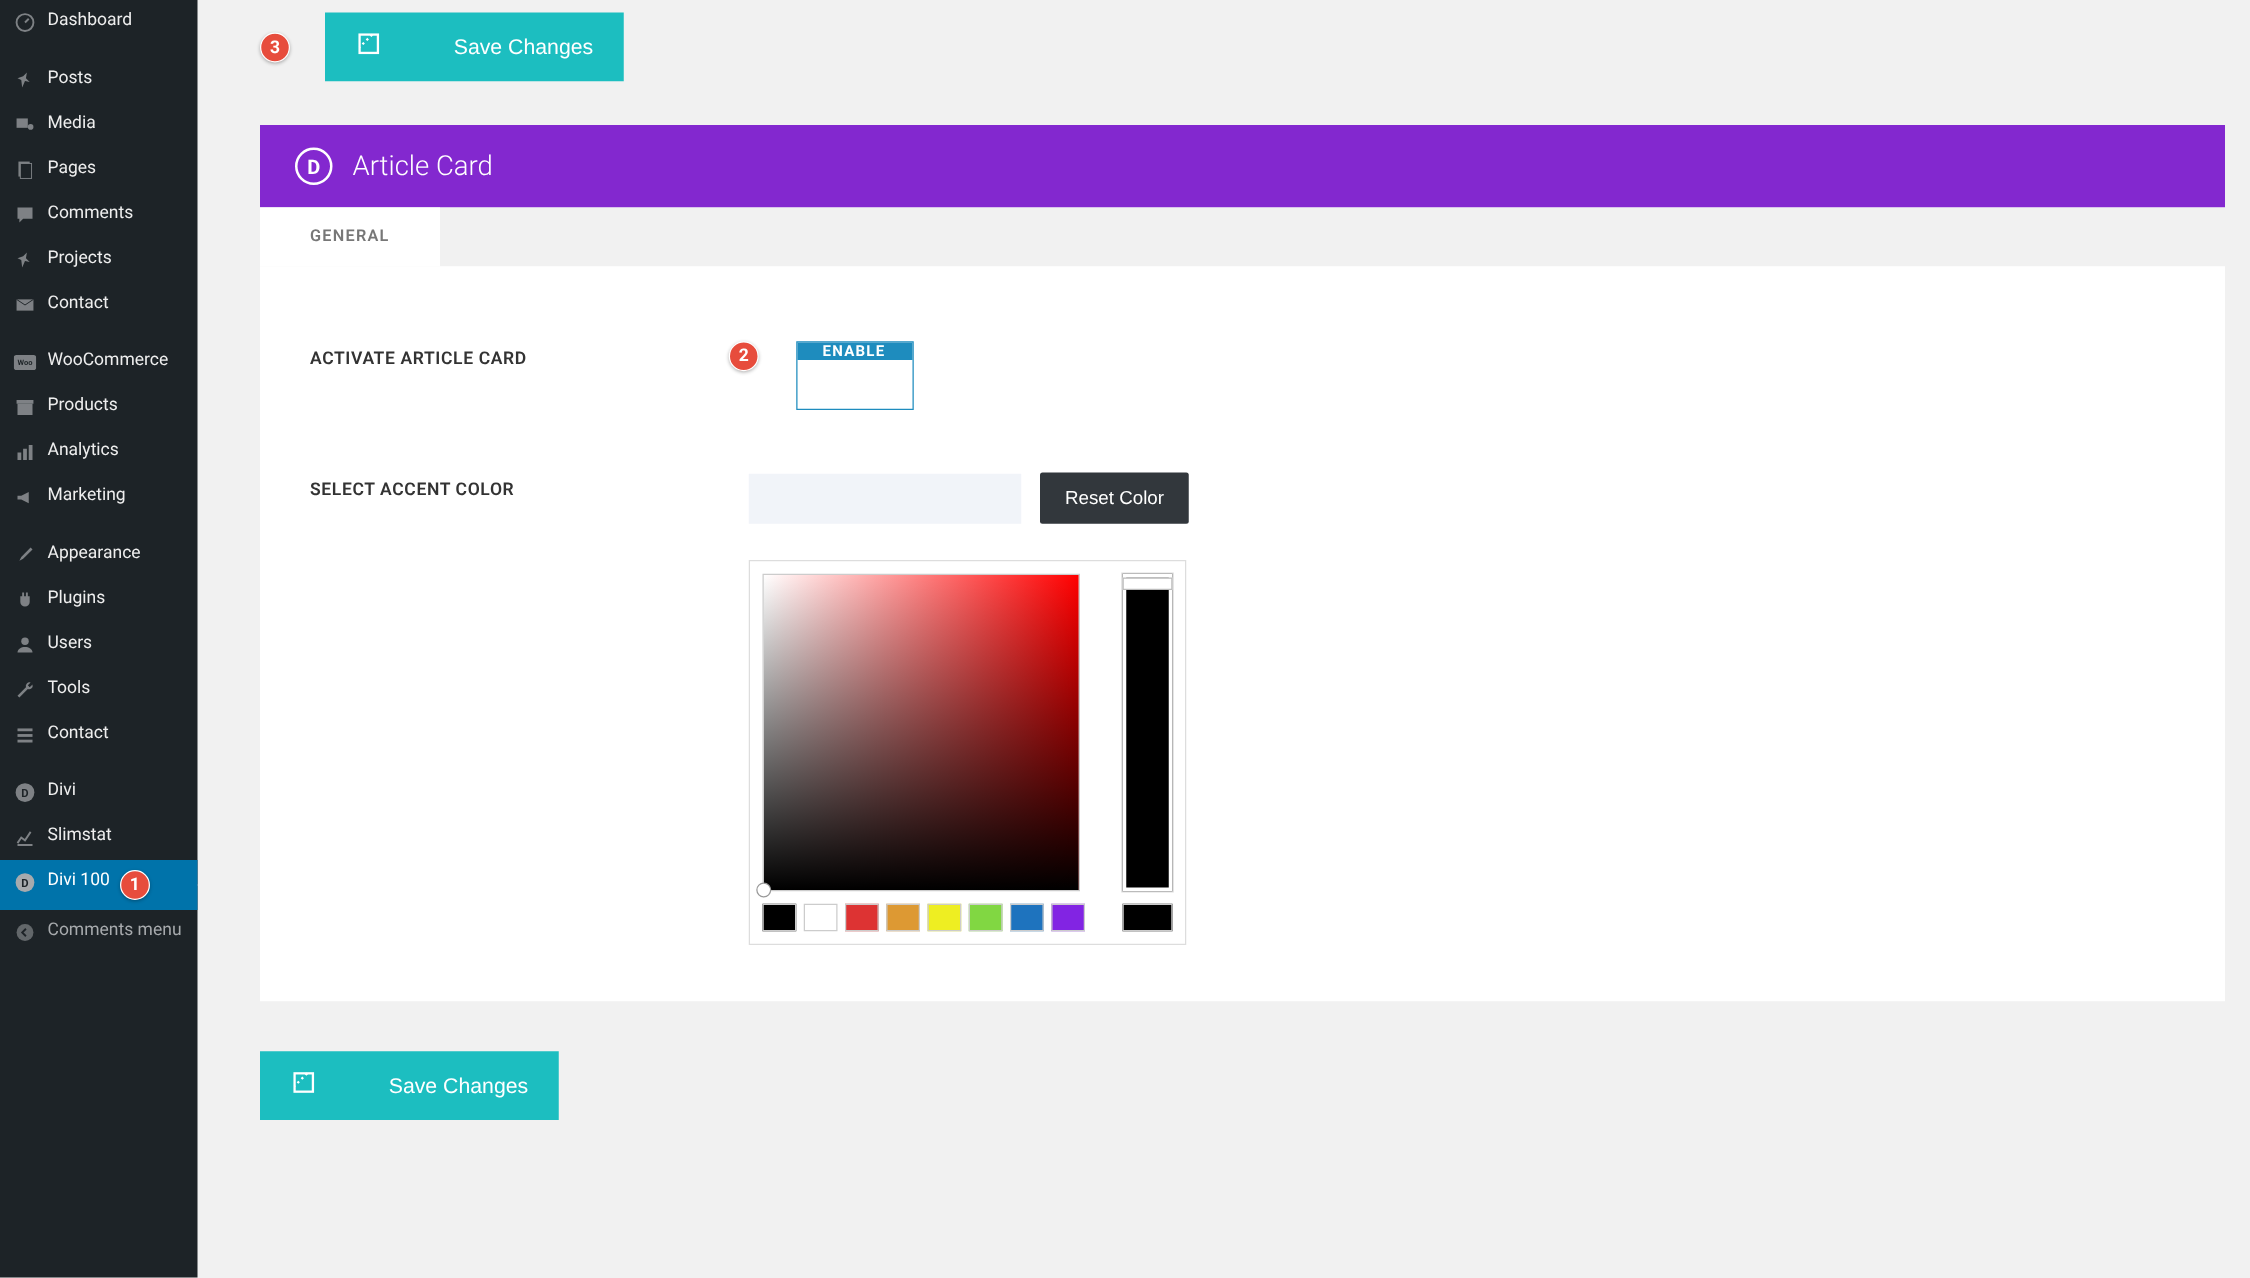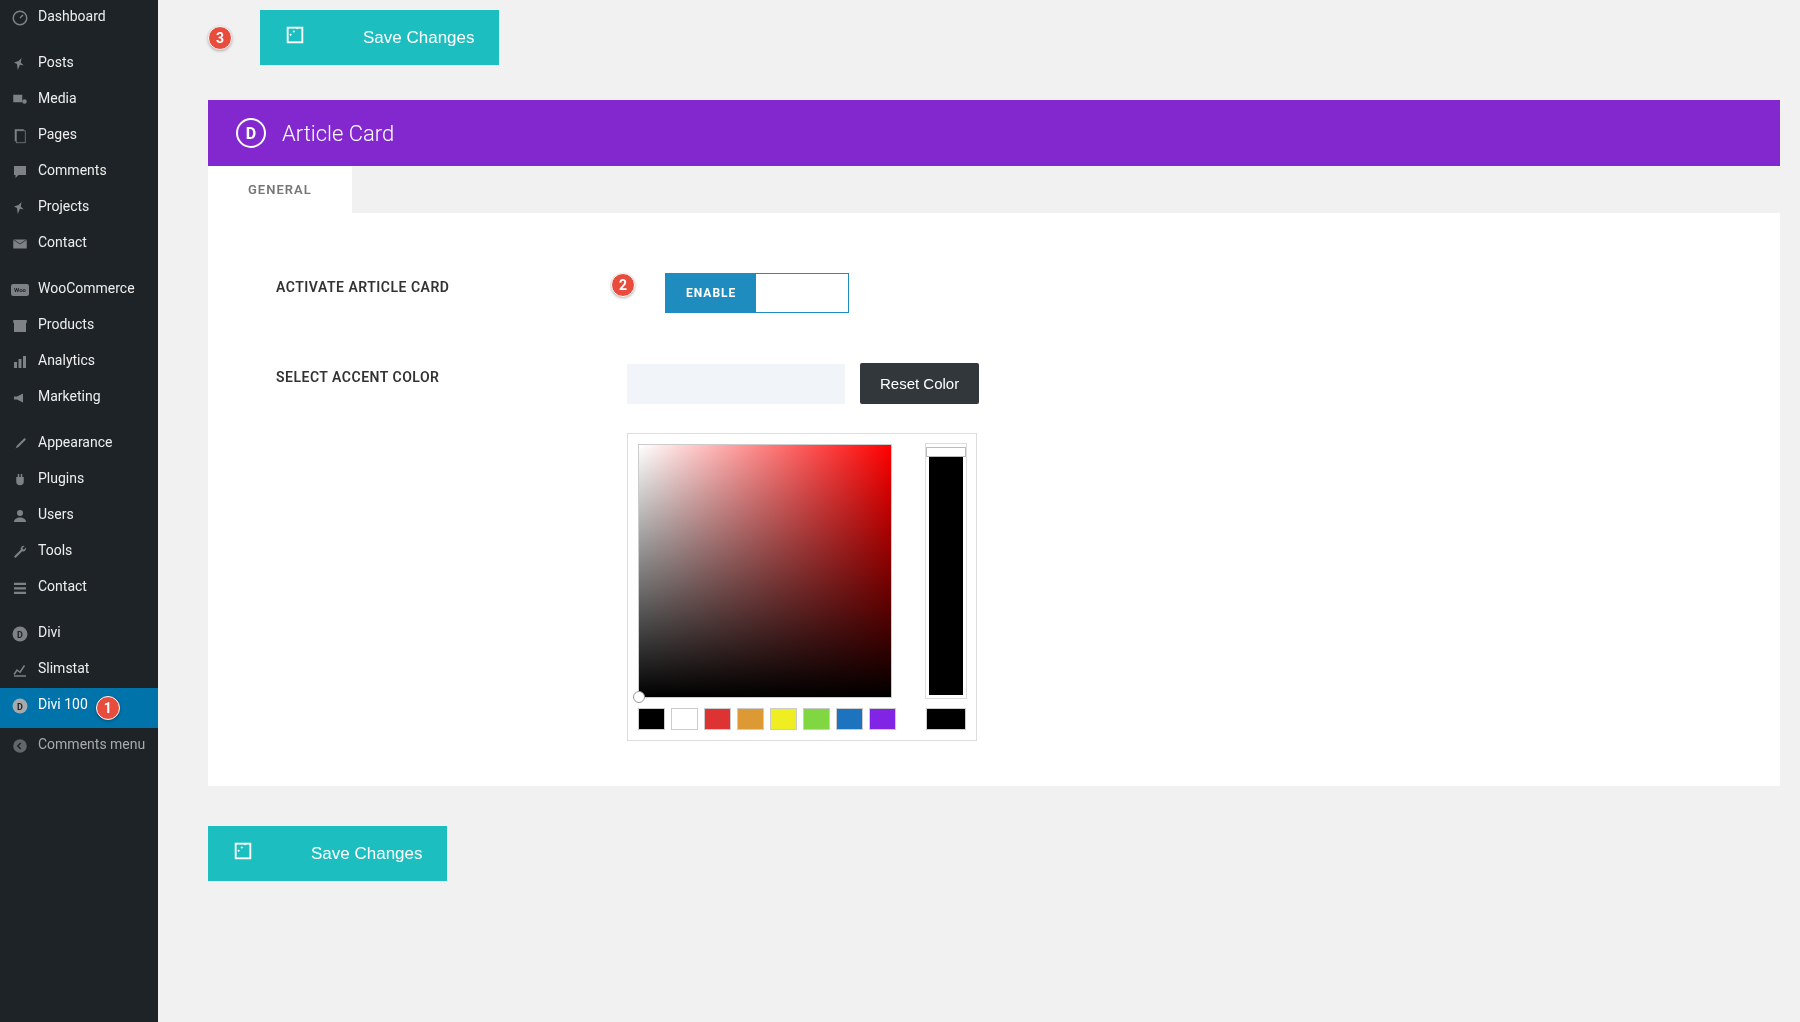--- a/index.html
+++ b/index.html
@@ -22,26 +22,26 @@
   .save-btn { display: inline-flex; align-items: center; background: #1cbec0; color: #fff; border: none; padding: 14px 24px; font-size: 17px; cursor: pointer; gap: 45px; }
   .save-btn .icon { margin-right: 12px; }
   
   .panel { margin-top: 35px; background: #fff; }
   .panel-header { background: #8328cf; color: #fff; display: flex; align-items: center; padding: 18px 28px; font-size: 22px; font-weight: 300; }
   .panel-header .divi-logo { width: 30px; height: 30px; border: 2px solid #fff; border-radius: 50%; display: flex; align-items: center; justify-content: center; margin-right: 16px; font-weight: bold; font-size: 16px; }
   
   .tabs { background: #f1f1f1; display: flex; }
   .tab { padding: 16px 40px; background: #fff; color: #777; font-weight: 600; letter-spacing: 1px; font-size: 13px; cursor: pointer; }
   
-  .panel-body { padding: 60px 40px 45px 40px; margin-left: 28px; }
+  .panel-body { padding: 60px 40px 45px 40px; }
   .form-row { display: flex; align-items: flex-start; margin-bottom: 50px; }
   .form-label { width: 335px; color: #333; font-weight: 600; letter-spacing: 0.5px; font-size: 14px; padding-top: 6px; }
   .form-control { flex: 1; display: flex; align-items: flex-start; gap: 15px; flex-wrap: wrap; }
   
-  .toggle { display: inline-flex; border: 1px solid #1e8cbe; height: 40px; }
+  .toggle { display: inline-flex; border: 1px solid #1e8cbe; height: 55px; flex-direction: column; }
   .toggle-enable { background: #1e8cbe; color: #fff; font-weight: 700; font-size: 12px; letter-spacing: 1px; padding: 0 20px; display: flex; align-items: center; }
   .toggle-slot { width: 92px; background: #fff; }
   
   .color-input { width: 218px; height: 40px; background: #f1f4f9; border: none; }
   .reset-btn { background: #32373c; color: #fff; border: none; padding: 12px 20px; font-size: 15px; cursor: pointer; border-radius: 2px; }
   
   .color-picker { border: 1px solid #ddd; padding: 10px; display: inline-block; background: #fff; }
   .picker-row { display: flex; gap: 30px; }
   .sat-val { width: 254px; height: 254px; position: relative; background: linear-gradient(to bottom, transparent, black), linear-gradient(to right, white, red); border: 1px solid #ccc; }
   .sat-val-handle { position: absolute; left: -6px; bottom: -6px; width: 12px; height: 12px; background: #fff; border: 1px solid #999; border-radius: 50%; }

